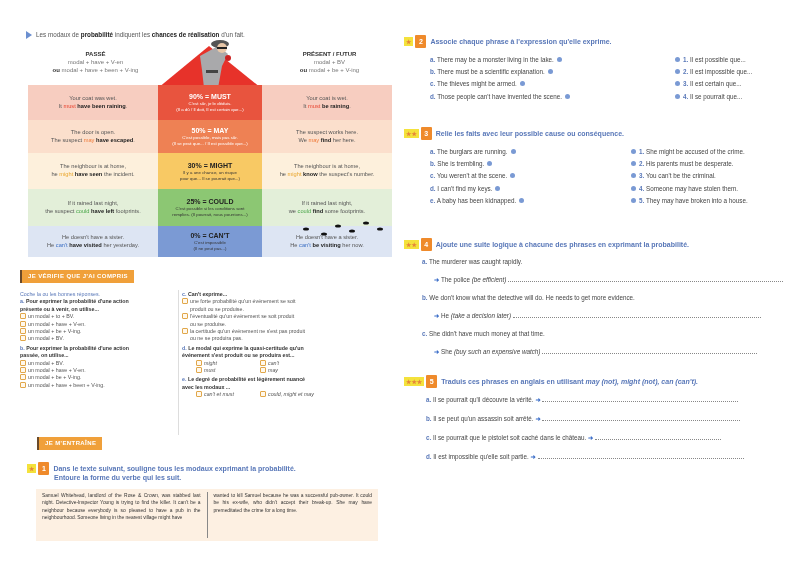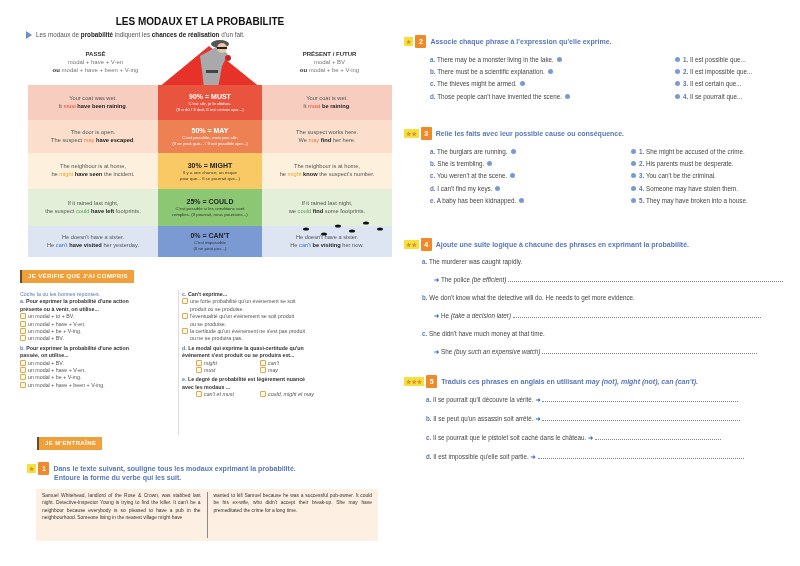--- a/index.html
+++ b/index.html
@@ -43,21 +43,20 @@
 .ex-line{position:absolute;font-size:6.3px;color:#444;white-space:nowrap}
 .arrow{color:#3d6fc9;font-weight:bold}
 .dots{display:inline-block;border-bottom:1px dotted #888;vertical-align:baseline}
 i{font-style:italic}
 .footprints{position:absolute;left:302px;top:219px;width:82px;height:18px}
 </style>
 </head>
 <body>
 
 <div class="page-left">
-  <div class="main-title">LES MODAUX ET LA PROBABILITE</div>
   <div class="intro">
     <span class="tri-bullet"></span><span>Les modaux de </span><b>probabilité</b><span> indiquent les </span><b>chances de réalisation</b><span> d'un fait.</span>
   </div>
 
   <div class="col-head" style="left:28px">
     <div class="h">PASSÉ</div>
     <div>modal + have + V-en</div>
     <div><b>ou</b> <span>modal + have + been + V-ing</span></div>
   </div>
   <div class="col-head" style="left:262px">

